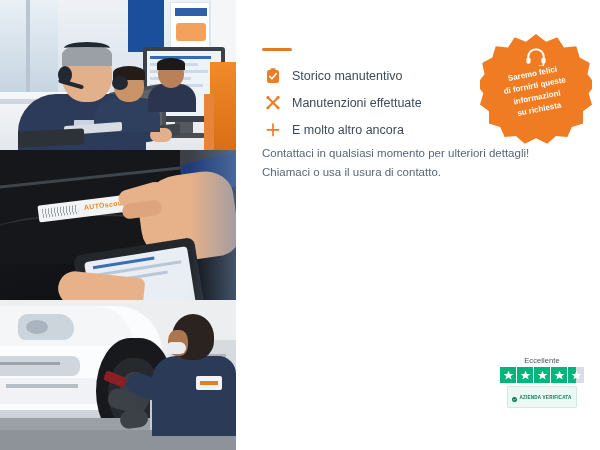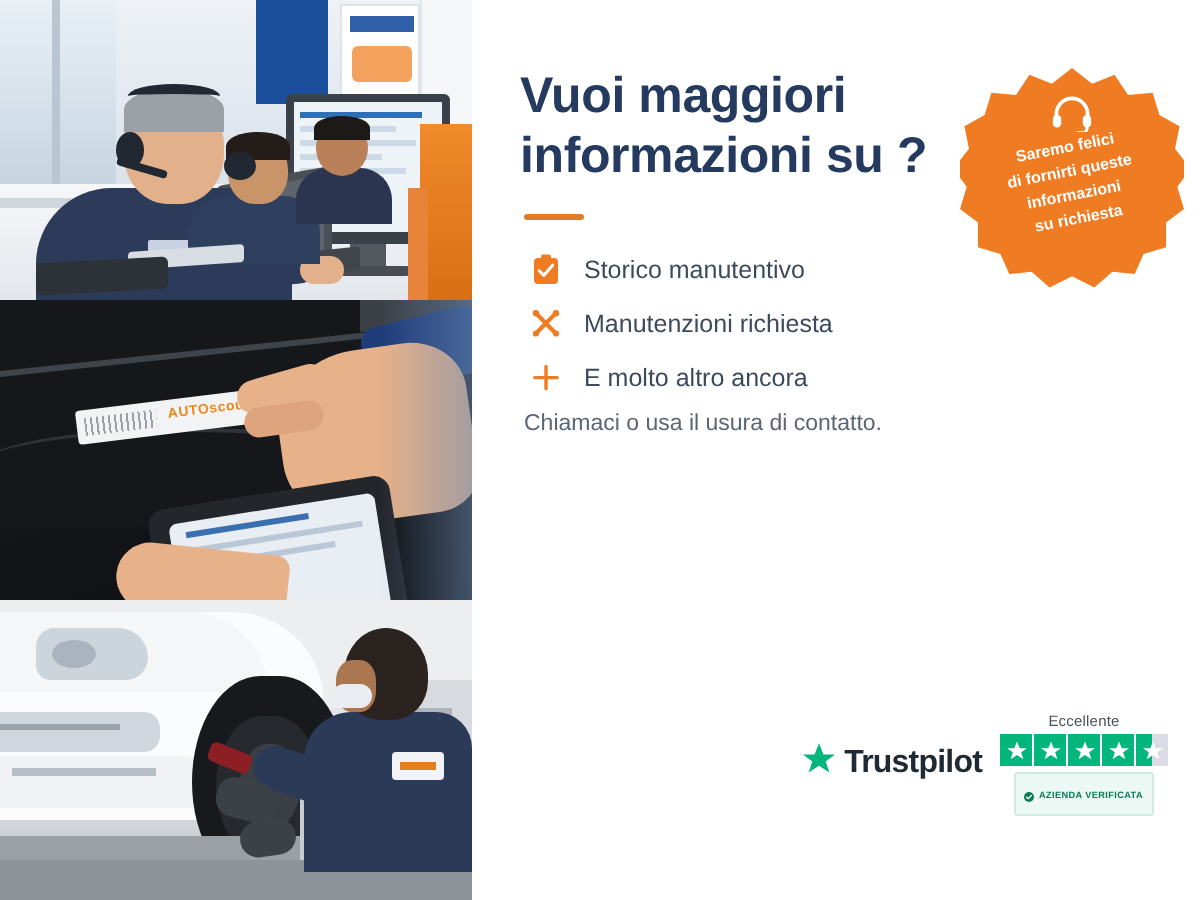--- a/index.html
+++ b/index.html
@@ -291,24 +291,20 @@
         <div class="p3-man-arm"></div>
         <div class="p3-man-glove"></div>
         <div class="p3-man-glove2"></div>
         <div class="p3-tool"></div>
       </div>
     </div>
   </div>
 
   <div class="panel">
 
-    <div class="heading">
-      <div>Vuoi maggiori</div>
-      <div>informazioni su ?</div>
-    </div>
     <div class="rule"></div>
 
     <ul class="features">
 
       <li class="feature">
         <span class="ic">
           <svg width="14" height="16" viewBox="0 0 14 16">
             <rect x="1" y="2" width="12" height="13" rx="2" fill="#ef7c22"></rect>
             <rect x="4.5" y="0.2" width="5" height="3.2" rx="1" fill="#ef7c22"></rect>
             <path d="M3.6 8.4 L5.9 10.7 L10.3 5.6" stroke="#ffffff" stroke-width="1.5" fill="none" stroke-linecap="round" stroke-linejoin="round"></path>
@@ -321,35 +317,36 @@
         <span class="ic">
           <svg width="16" height="16" viewBox="0 0 16 16">
             <path d="M2.6 2.2 L13.3 13.1" stroke="#ef7c22" stroke-width="2.1" stroke-linecap="round"></path>
             <path d="M13.3 2.2 L2.6 13.1" stroke="#ef7c22" stroke-width="2.1" stroke-linecap="round"></path>
             <circle cx="3" cy="2.6" r="1.6" fill="#ef7c22"></circle>
             <circle cx="13" cy="2.6" r="1.6" fill="#ef7c22"></circle>
             <circle cx="3" cy="12.8" r="1.5" fill="#ef7c22"></circle>
             <circle cx="13" cy="12.8" r="1.5" fill="#ef7c22"></circle>
           </svg>
         </span>
-        <span class="lbl">Manutenzioni richiesta</span>
+        <span class="lbl">Manutenzioni effettuate</span>
       </li>
 
 
 
       <li class="feature">
         <span class="ic">
           <svg width="16" height="16" viewBox="0 0 16 16">
             <path d="M8 2.2 V13.4 M2.4 7.8 H13.6" stroke="#ef7c22" stroke-width="1.7" stroke-linecap="round"></path>
           </svg>
         </span>
         <span class="lbl">E molto altro ancora</span>
       </li>
     </ul>
 
+    <div class="sub">Contattaci in qualsiasi momento per ulteriori dettagli!</div>
     <div class="sub">Chiamaci o usa il usura di contatto.</div>
 
     <div class="badge">
       <div class="burst"></div>
       <span class="hs">
         <svg width="22" height="18" viewBox="0 0 22 18">
           <path d="M3.2 11 V9 a7.8 7.8 0 0 1 15.6 0 v2" stroke="#ffffff" stroke-width="1.9" fill="none" stroke-linecap="round"></path>
           <rect x="1.4" y="9.4" width="4.2" height="6.4" rx="2.1" fill="#ffffff"></rect>
           <rect x="16.4" y="9.4" width="4.2" height="6.4" rx="2.1" fill="#ffffff"></rect>
           <path d="M18.5 15.6 v0.6 a2 2 0 0 1 -2 2 h-2.4" stroke="#ffffff" stroke-width="1.5" fill="none" stroke-linecap="round"></path>
@@ -357,28 +354,20 @@
       </span>
       <div class="btext">
         <div>Saremo felici</div>
         <div>di fornirti queste</div>
         <div>informazioni</div>
         <div>su richiesta</div>
       </div>
     </div>
 
     <div class="tp-wrap">
-      <div class="tp-logo">
-        <span>
-          <svg width="17" height="17" viewBox="0 0 20 20">
-            <path d="M10 0.8 L12.6 7.3 L19.4 7.3 L13.9 11.4 L16.1 18 L10 13.9 L3.9 18 L6.1 11.4 L0.6 7.3 L7.4 7.3 Z" fill="#00b67a"></path>
-          </svg>
-        </span>
-        <span class="txt">Trustpilot</span>
-      </div>
       <div class="tp-right">
         <div class="tp-ecc">Eccellente</div>
         <div class="tp-stars">
           <span class="tp-star">
             <svg width="11" height="11" viewBox="0 0 20 20">
                 <path d="M10 1.4 L12.5 7.4 L19 7.4 L13.8 11.2 L15.8 17.4 L10 13.6 L4.2 17.4 L6.2 11.2 L1 7.4 L7.5 7.4 Z" fill="#fff"></path>
               </svg>
           </span>
           <span class="tp-star">
             <svg width="11" height="11" viewBox="0 0 20 20">

